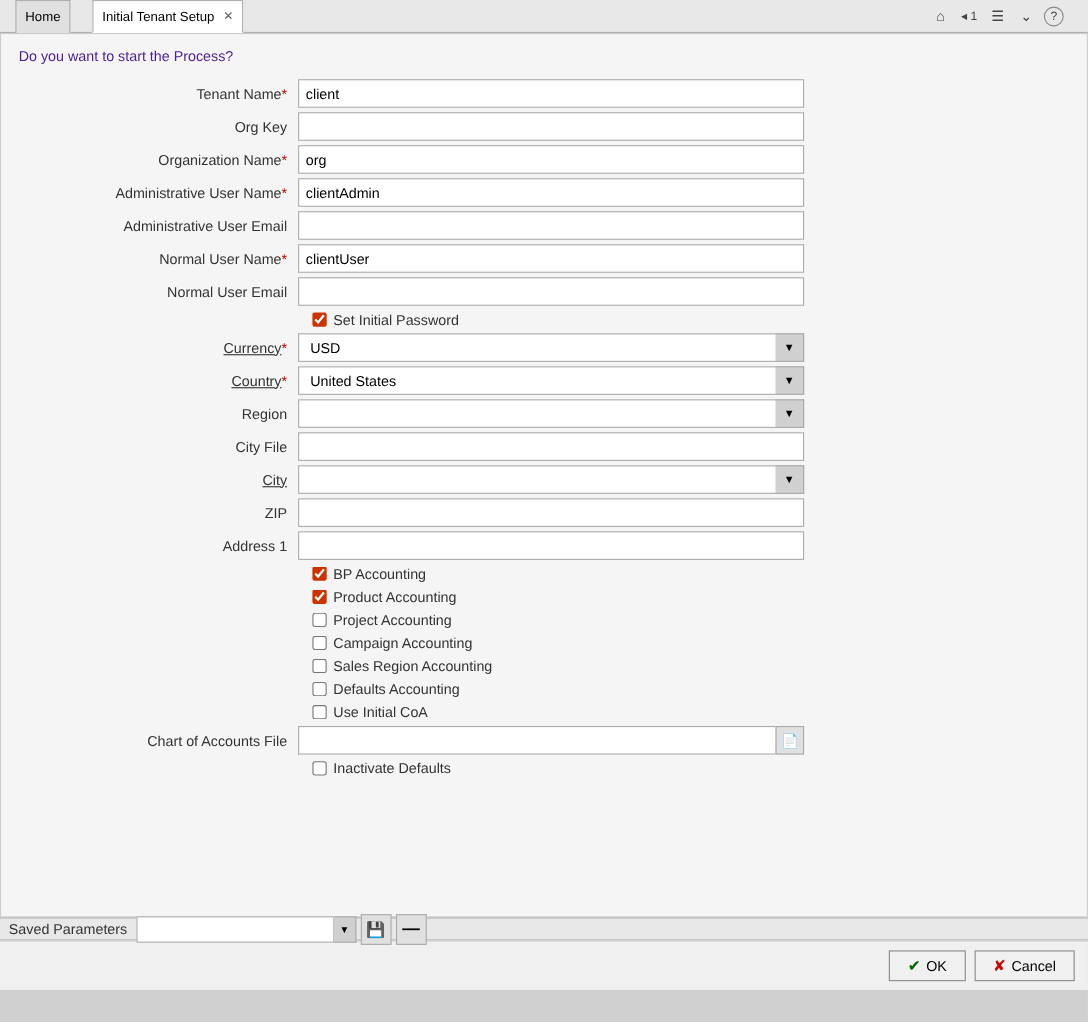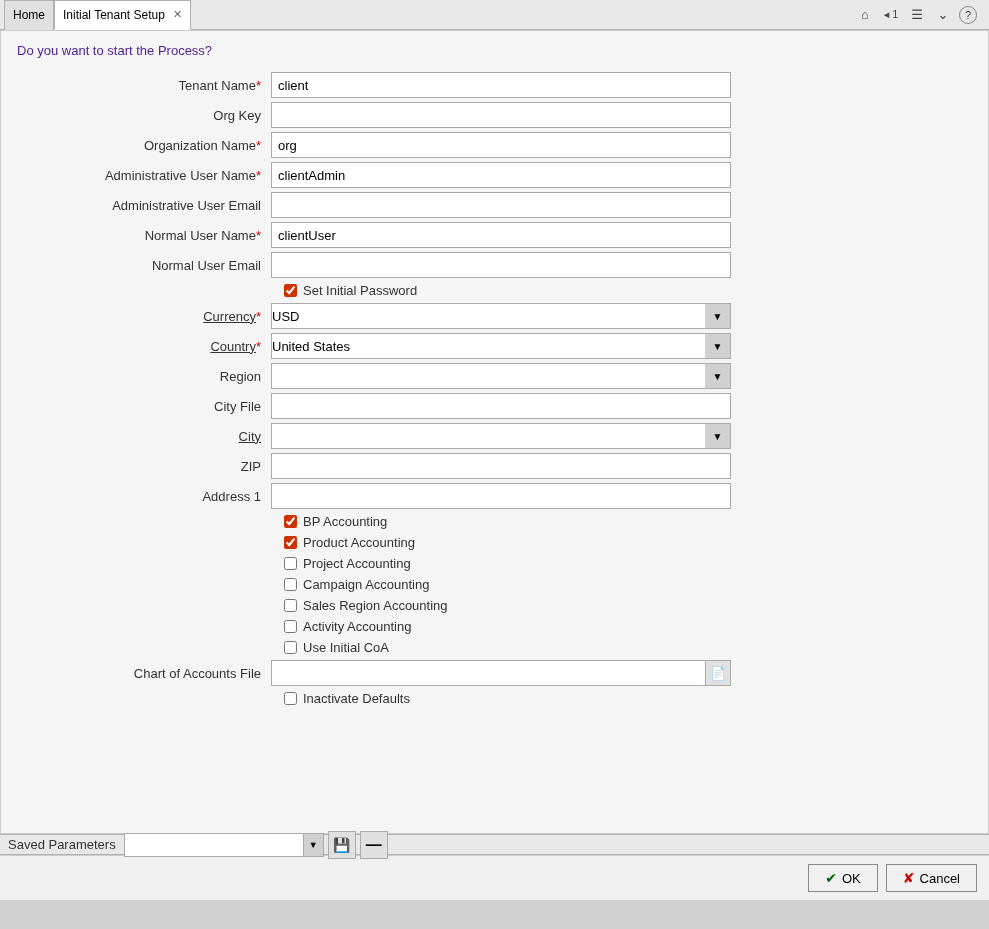--- a/index.html
+++ b/index.html
@@ -12,21 +12,22 @@
       overflow: hidden;
     }
 
     
     .title-bar {
       display: flex;
       align-items: center;
       background: #e8e8e8;
       border-bottom: 1px solid #b0b0b0;
       height: 30px;
-      padding: 4px;
+      padding: 14px;
+      gap: 20px;
     }
     .tab {
       display: flex;
       align-items: center;
       height: 30px;
       padding: 0 8px;
       border: 1px solid #b0b0b0;
       border-bottom: none;
       background: #f0f0f0;
       cursor: pointer;
@@ -123,21 +124,21 @@
     .select-wrapper {
       position: relative;
       width: 100%;
       max-width: 460px;
     }
 
     .select-wrapper select {
       width: 100%;
       height: 26px;
       border: 1px solid #aaa;
-      padding: 2px 0;
+      padding: 2px 10px;
       font-size: 13px;
       background: #fff;
       appearance: none;
       cursor: pointer;
     }
 
     .select-arrow {
       position: absolute;
       right: 0;
       top: 0;
@@ -498,21 +499,21 @@
       <label for="campaign-accounting" class="checkbox-label">Campaign Accounting</label>
     </div>
 
     <div class="checkbox-row">
       <input type="checkbox" id="sales-region-accounting" style="margin-right: 6px;">
       <label for="sales-region-accounting" class="checkbox-label">Sales Region Accounting</label>
     </div>
 
     <div class="checkbox-row">
       <input type="checkbox" id="activity-accounting" style="margin-right: 6px;">
-      <label for="activity-accounting" class="checkbox-label">Activity Accounting</label>
+      <label for="activity-accounting" class="checkbox-label">Defaults Accounting</label>
     </div>
 
     <div class="checkbox-row">
       <input type="checkbox" id="use-default-coa" style="margin-right: 6px;">
       <label for="use-default-coa" class="checkbox-label">Use Initial CoA</label>
     </div>
 
     <div class="form-row">
       <div class="form-label">
         <span>Chart of Accounts File</span>

